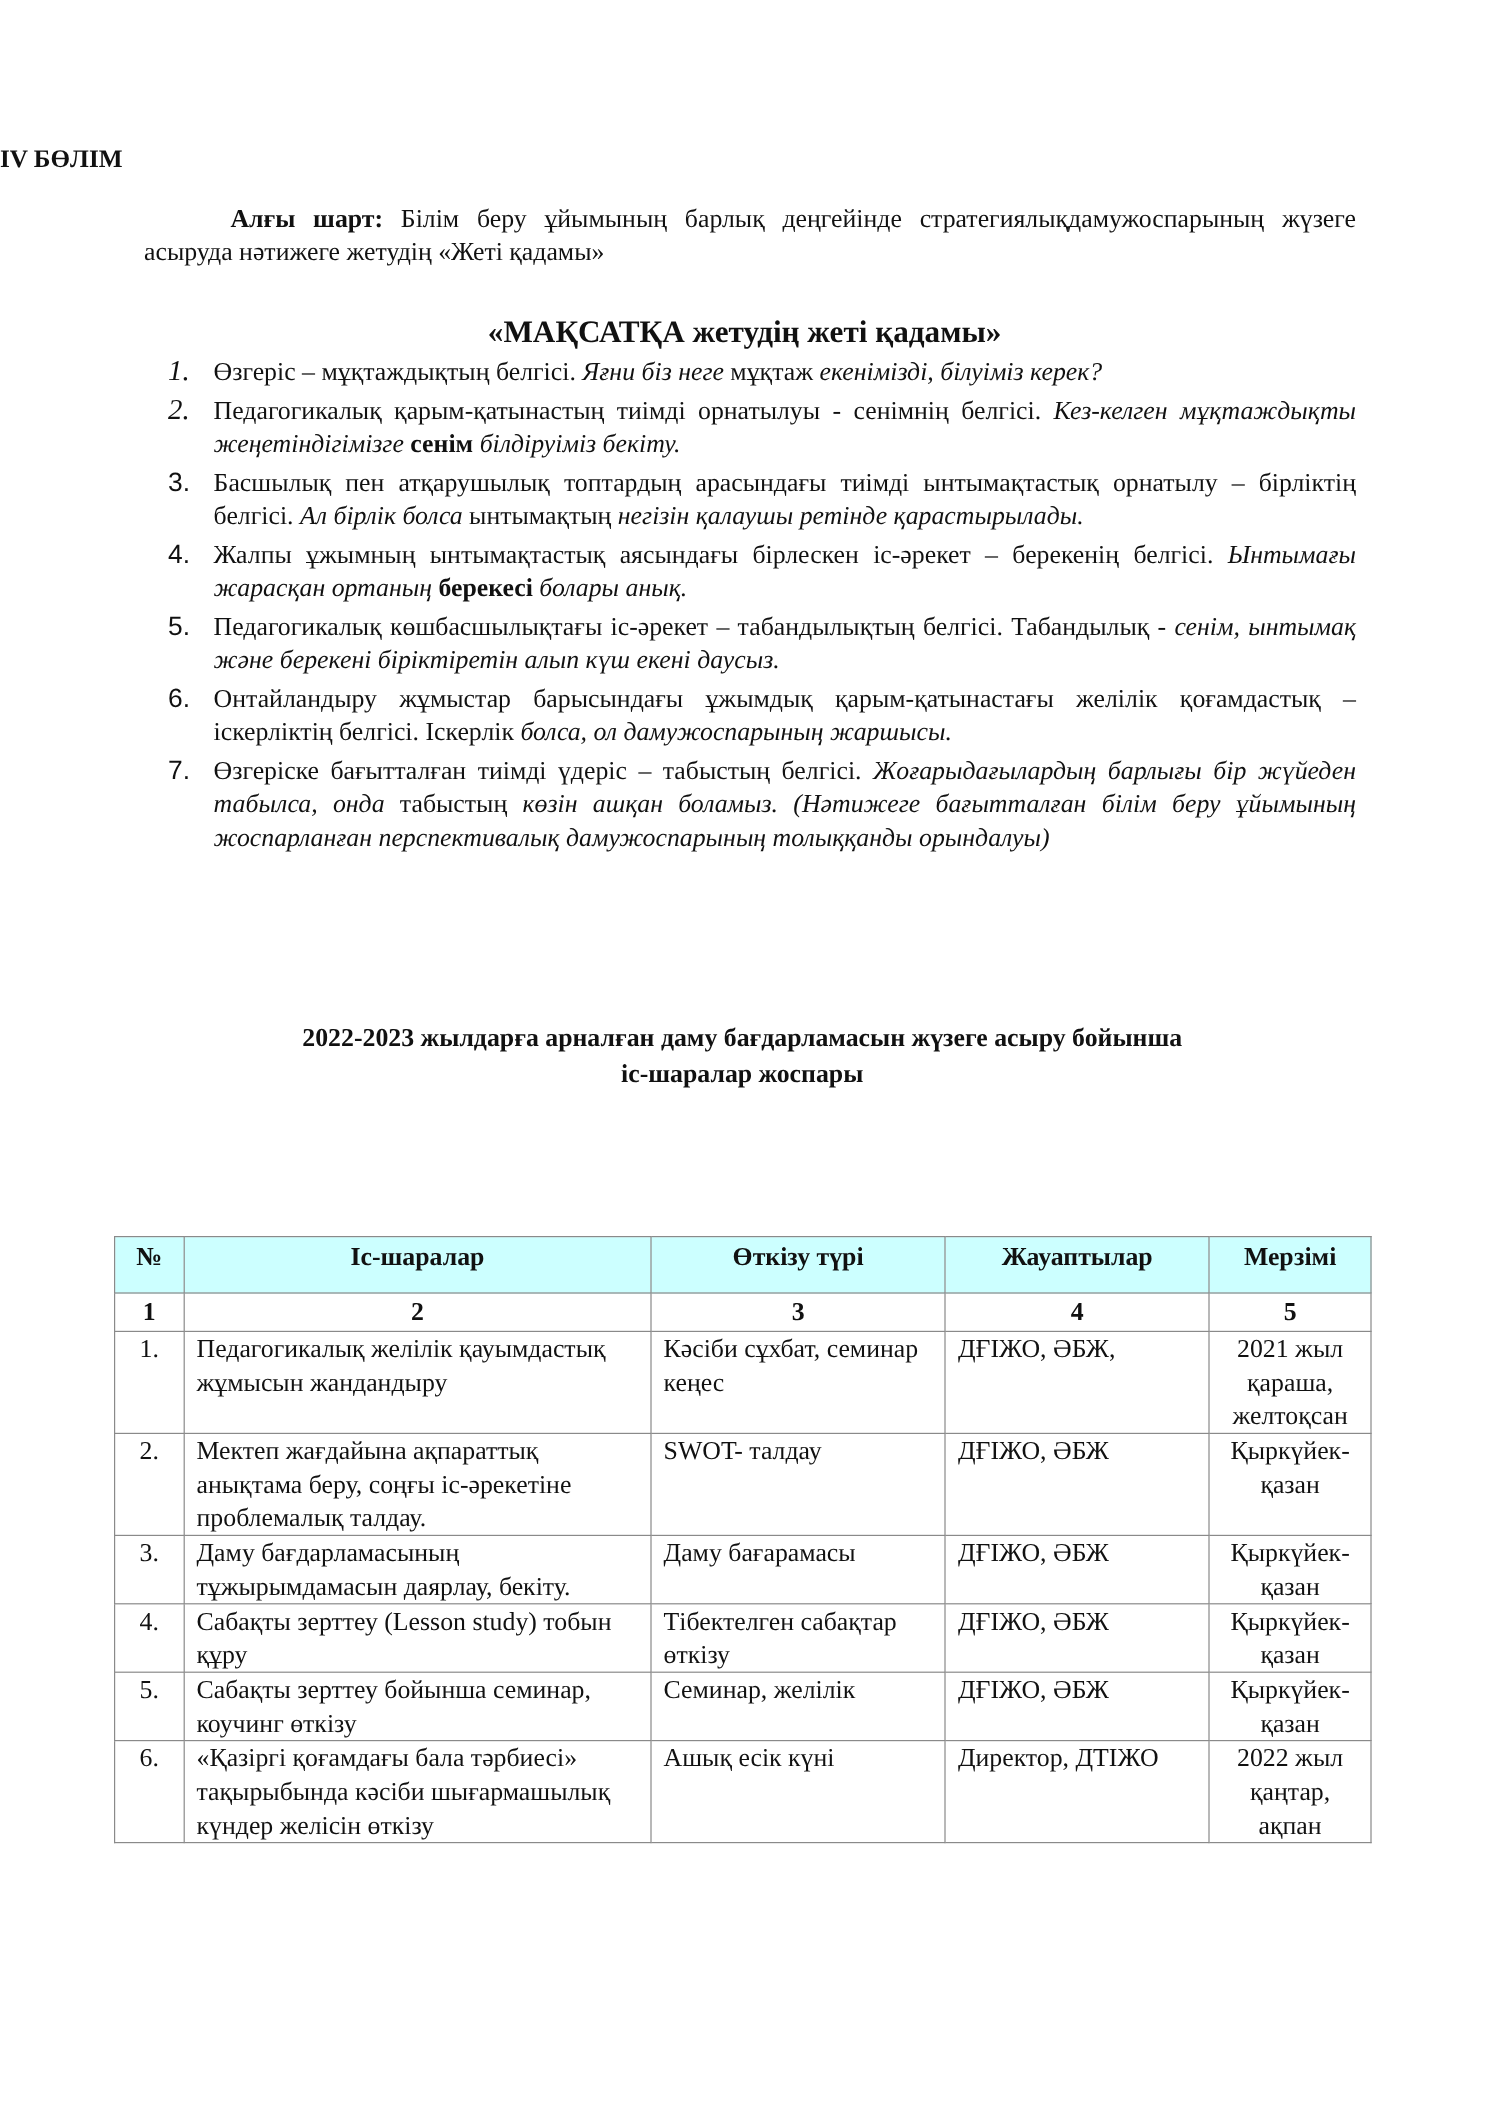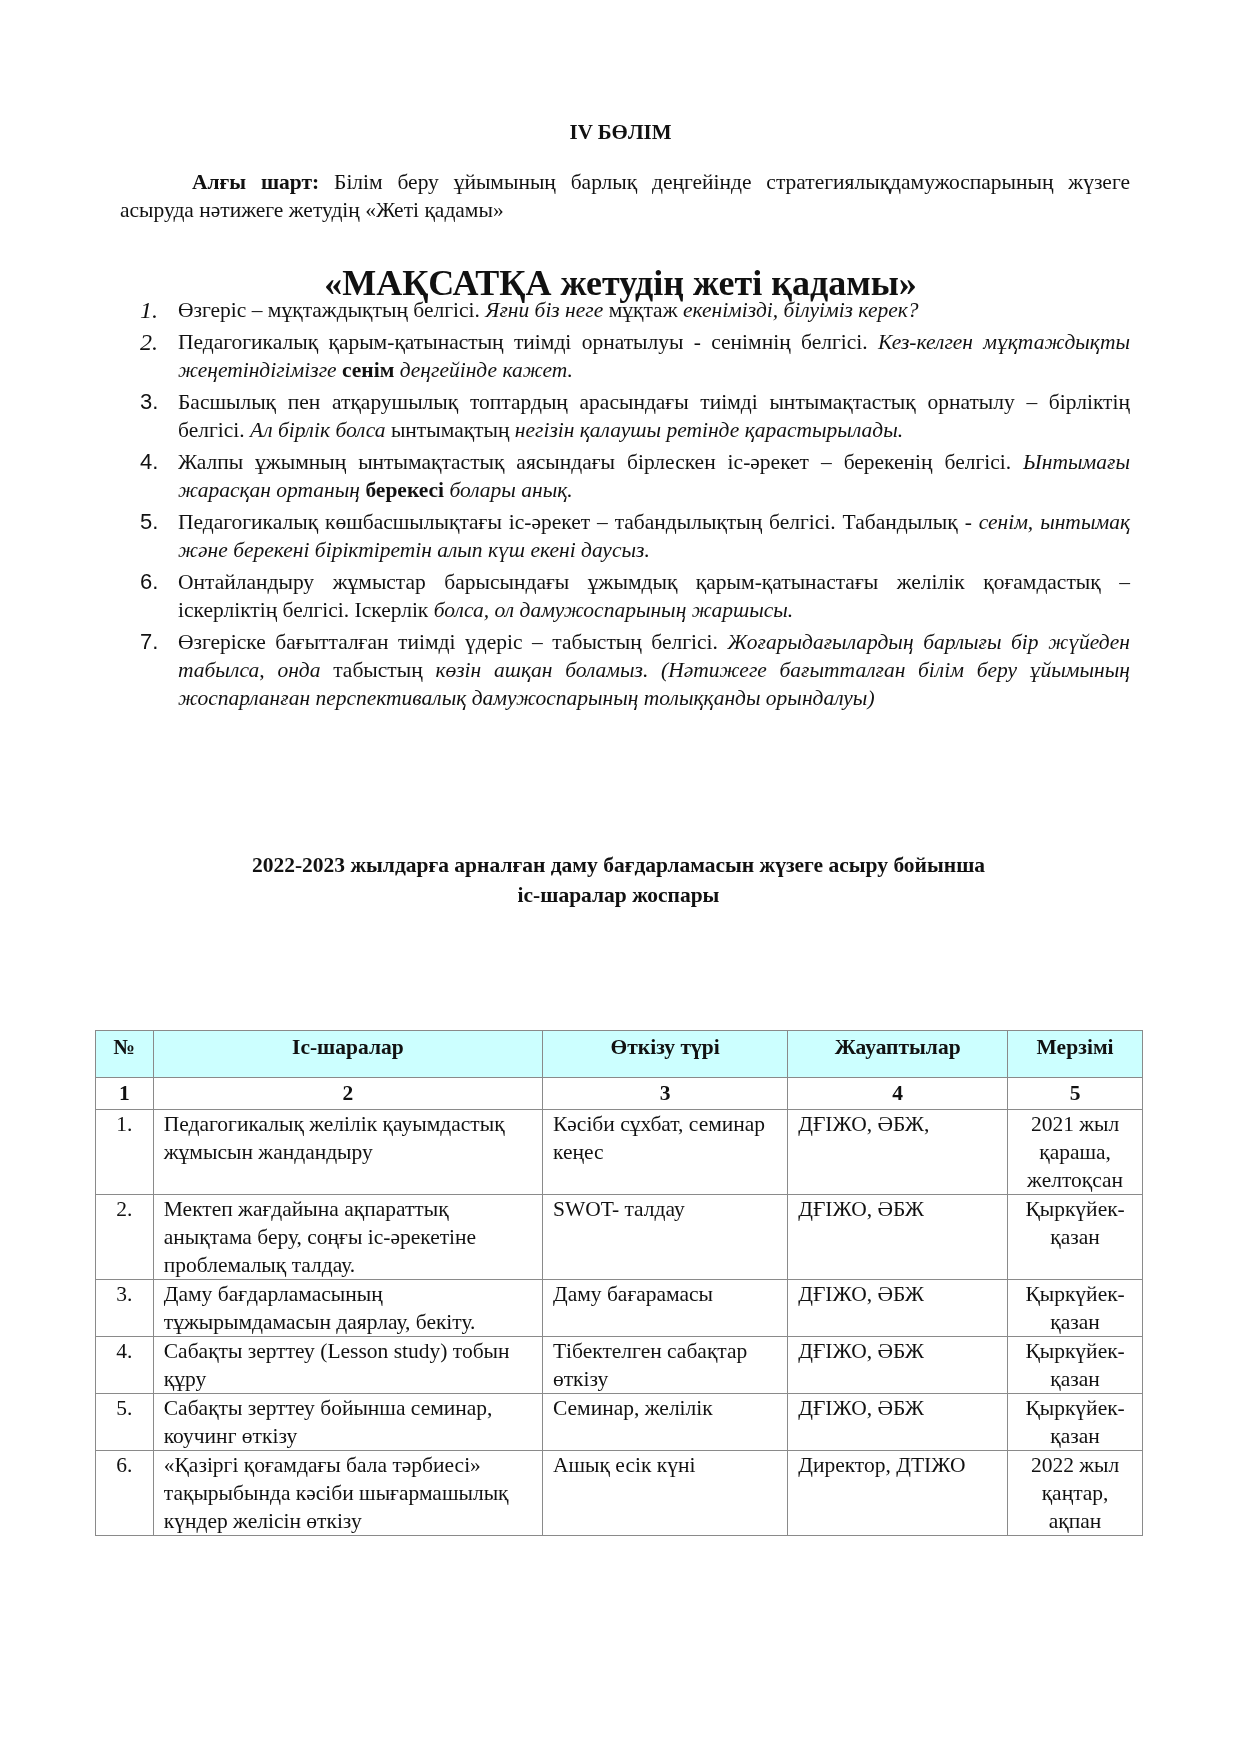--- a/index.html
+++ b/index.html
@@ -2,31 +2,31 @@
 <html><head>
 <meta charset="utf-8">
 <style>
   html, body { margin: 0; padding: 0; background: #ffffff; }
   body {
     width: 1241px; height: 1754px; position: relative; overflow: hidden;
     font-family: "Liberation Serif", serif; color: #111111;
   }
   .page { position: absolute; left: 0; top: 0; width: 1241px; height: 1754px; }
   .section-title {
-    position: absolute; top: 120px; left: 0; width: 1241px; text-align: center;
+    position: absolute; top: 120px; left: 0; width: 1241px; 
     font-weight: bold; font-size: 21px;
   }
   .premise {
     position: absolute; top: 168px; left: 120px; width: 1010px;
     font-size: 21.5px; line-height: 28px; text-align: justify; text-indent: 72px;
   }
   .premise b { font-weight: bold; margin-top: 28px; }
   .steps-title {
     position: absolute; top: 262px; left: 0; width: 1241px; text-align: center;
-    font-weight: bold; font-size: 36px;
+    font-weight: bold; font-size: 26px;
   }
   .steps {
     position: absolute; top: 296px; left: 120px; width: 1010px;
     list-style: none; margin: 0; padding: 0;
     font-size: 21.5px; line-height: 28px;
   }
   .steps li { position: relative; padding-left: 58px; margin-bottom: 4px; text-align: justify; }
   .steps .num {
     position: absolute; left: 20px; top: 0; width: 30px;
     font-family: "Liberation Sans", sans-serif; font-size: 22px;
@@ -73,21 +73,21 @@
   <div class="section-title">IV БӨЛІМ</div>
 
   <p class="premise" style="margin:0;">
     <b>Алғы шарт:</b><span> Білім беру ұйымының барлық деңгейінде стратегиялықдамужоспарының жүзеге асыруда нәтижеге жетудің «Жеті қадамы»</span>
   </p>
 
   <div class="steps-title">«МАҚСАТҚА жетудің  жеті қадамы»</div>
 
   <ol class="steps" id="steps-list">
       <li><span class="num it">1.</span><span>Өзгеріс – мұқтаждықтың белгісі. </span><i>Яғни біз неге </i><span>мұқтаж </span><i>екенімізді, білуіміз керек?</i></li>
-      <li><span class="num it">2.</span><span>Педагогикалық қарым-қатынастың тиімді орнатылуы - сенімнің белгісі. </span><i>Кез-келген мұқтаждықты жеңетіндігімізге </i><b>сенім</b><i> деңгейінде кажет.</i></li>
+      <li><span class="num it">2.</span><span>Педагогикалық қарым-қатынастың тиімді орнатылуы - сенімнің белгісі. </span><i>Кез-келген мұқтаждықты жеңетіндігімізге </i><b>сенім</b><i> білдіруіміз бекіту.</i></li>
       <li><span class="num">3.</span><span>Басшылық пен атқарушылық топтардың арасындағы тиімді ынтымақтастық орнатылу – бірліктің белгісі. </span><i>Ал бірлік болса </i><span>ынтымақтың </span><i>негізін қалаушы ретінде қарастырылады.</i></li>
       <li><span class="num">4.</span><span>Жалпы ұжымның ынтымақтастық аясындағы бірлескен іс-әрекет – берекенің белгісі. </span><i>Ынтымағы жарасқан ортаның </i><b>берекесі</b><i> болары анық.</i></li>
       <li><span class="num">5.</span><span>Педагогикалық көшбасшылықтағы іс-әрекет – табандылықтың белгісі. Табандылық - </span><i>сенім, ынтымақ және берекені біріктіретін алып күш екені даусыз.</i></li>
       <li><span class="num">6.</span><span>Онтайландыру жұмыстар барысындағы ұжымдық қарым-қатынастағы желілік қоғамдастық – іскерліктің белгісі. Іскерлік </span><i>болса, ол дамужоспарының жаршысы.</i></li>
       <li><span class="num">7.</span><span>Өзгеріске бағытталған тиімді үдеріс – табыстың белгісі.  </span><i>Жоғарыдағылардың барлығы бір жүйеден табылса, онда  </i><span>табыстың </span><i>көзін ашқан боламыз.  (Нәтижеге бағытталған білім беру ұйымының жоспарланған перспективалық дамужоспарының толыққанды орындалуы)</i></li>
     </ol>
 
   <div class="plan-title">
     <div>2022-2023 жылдарға арналған даму бағдарламасын жүзеге асыру бойынша</div>
     <div>іс-шаралар жоспары</div>

